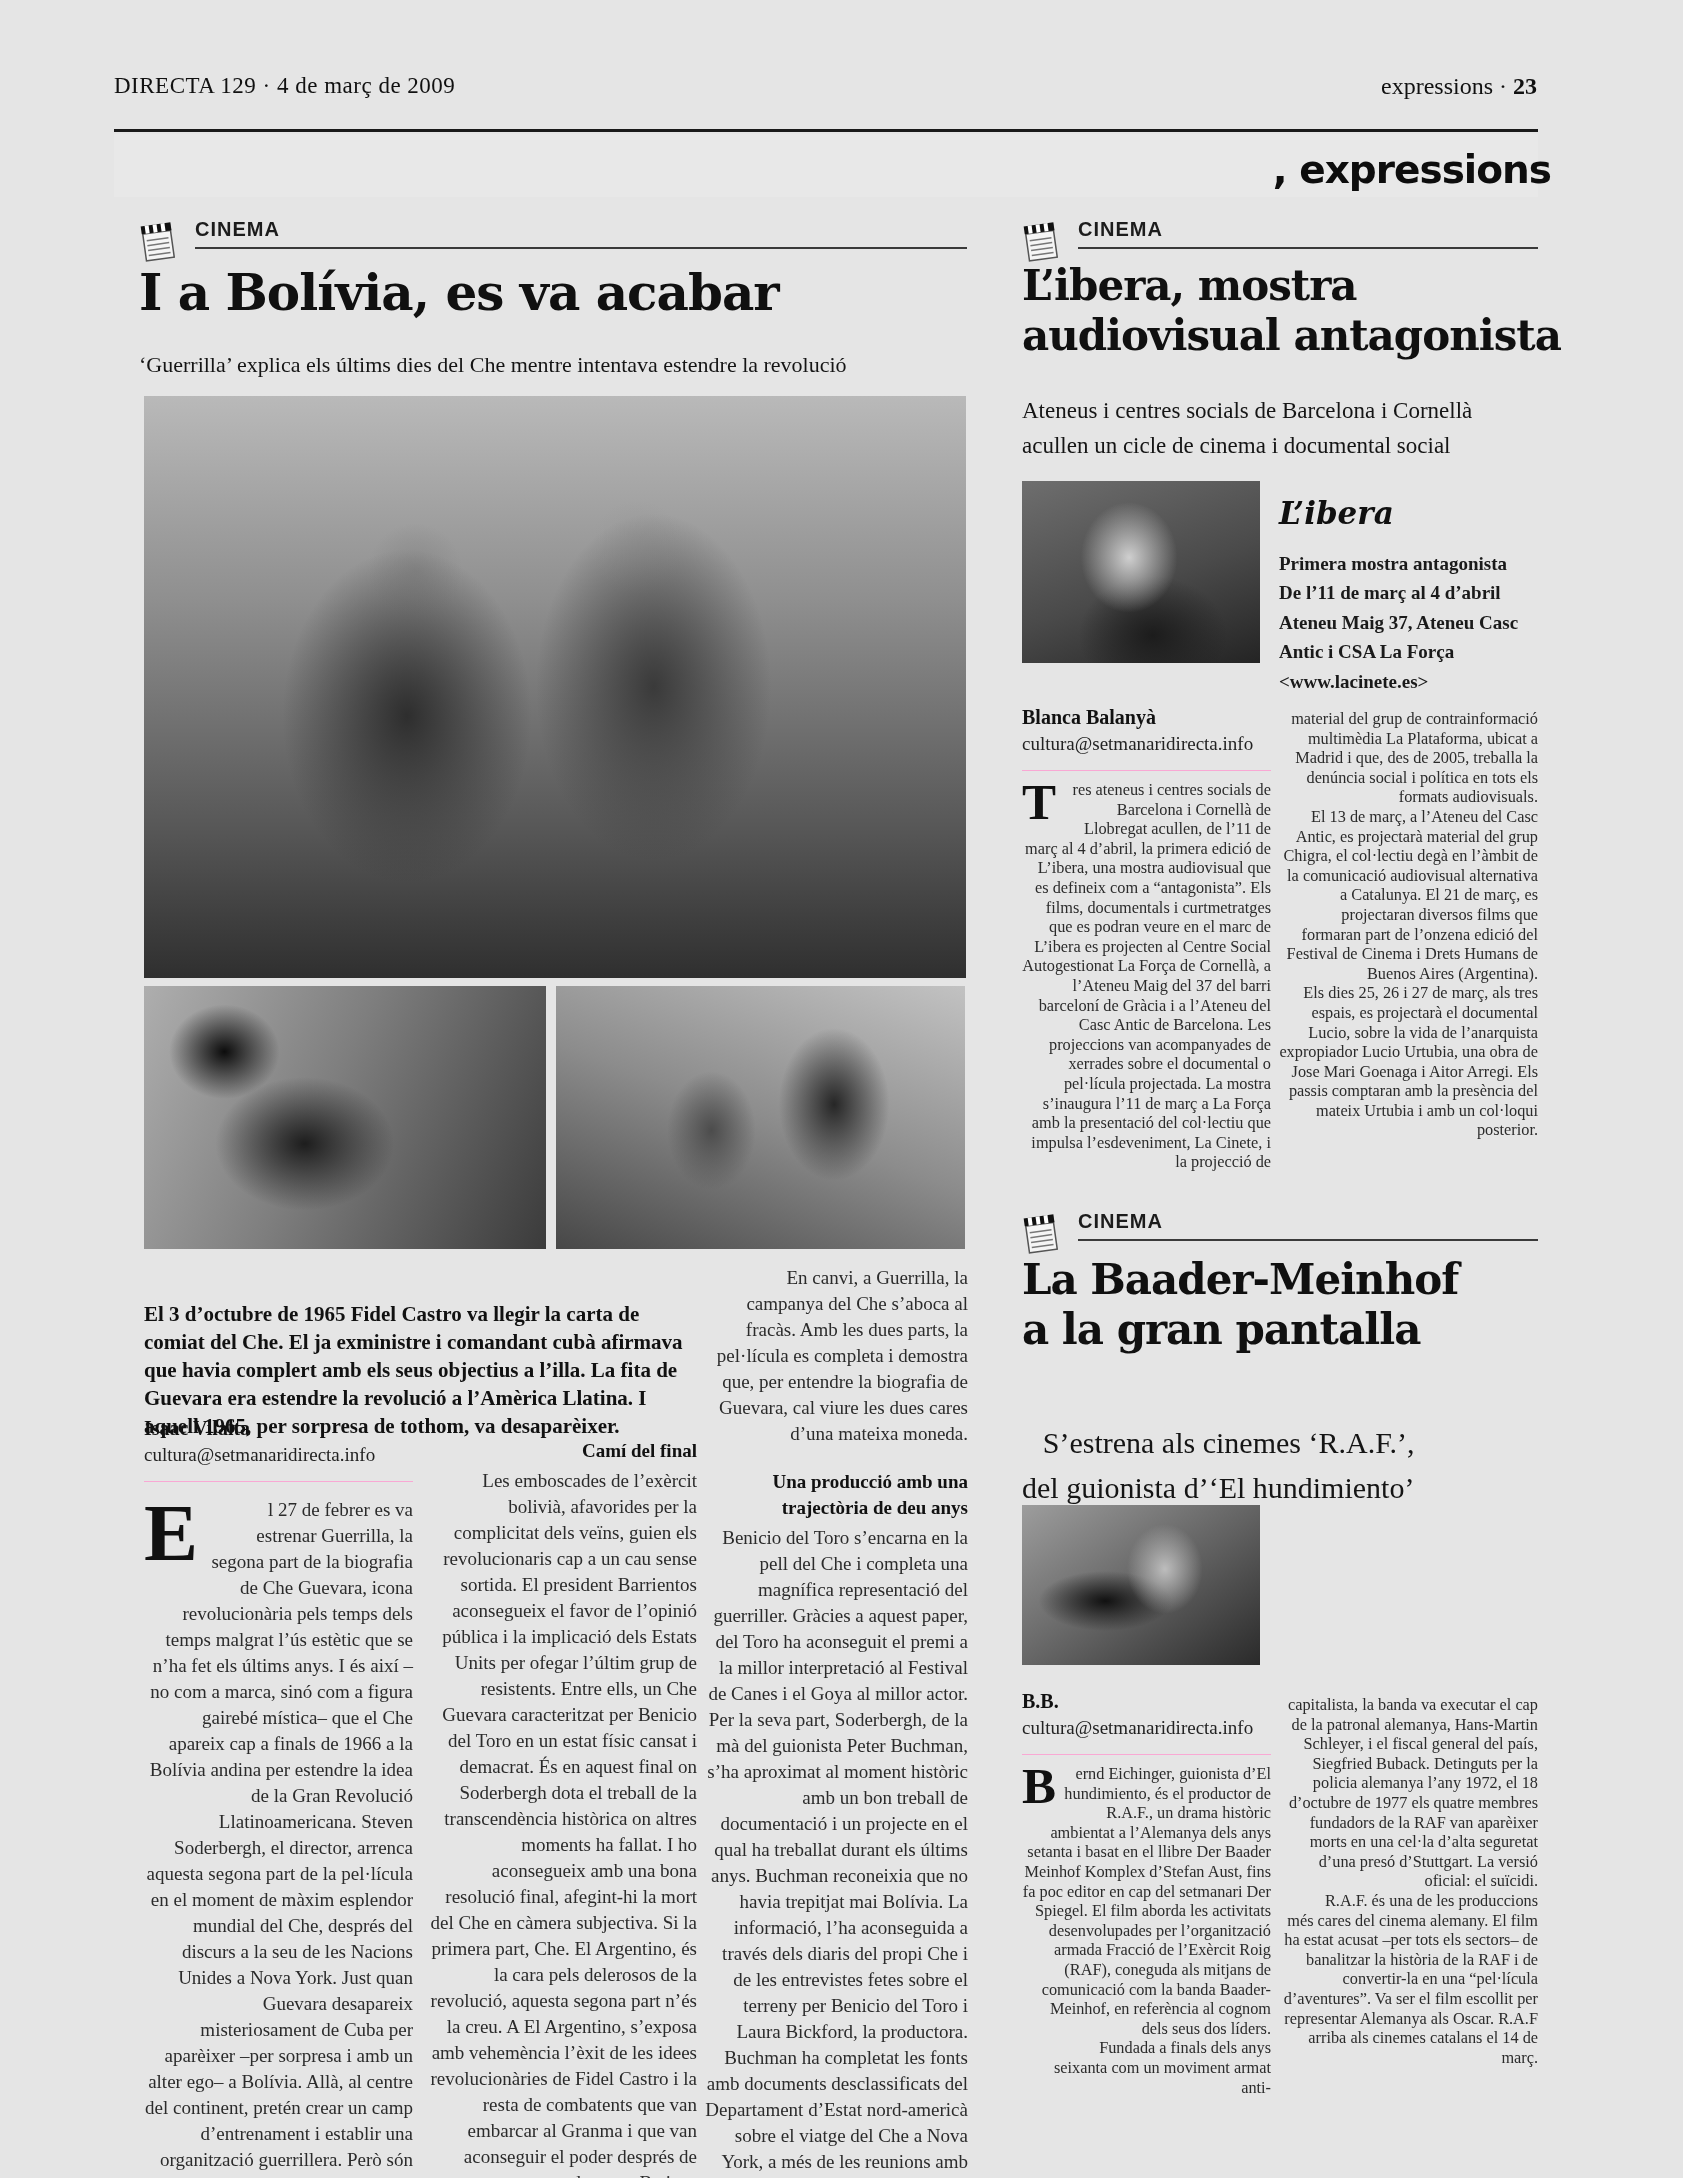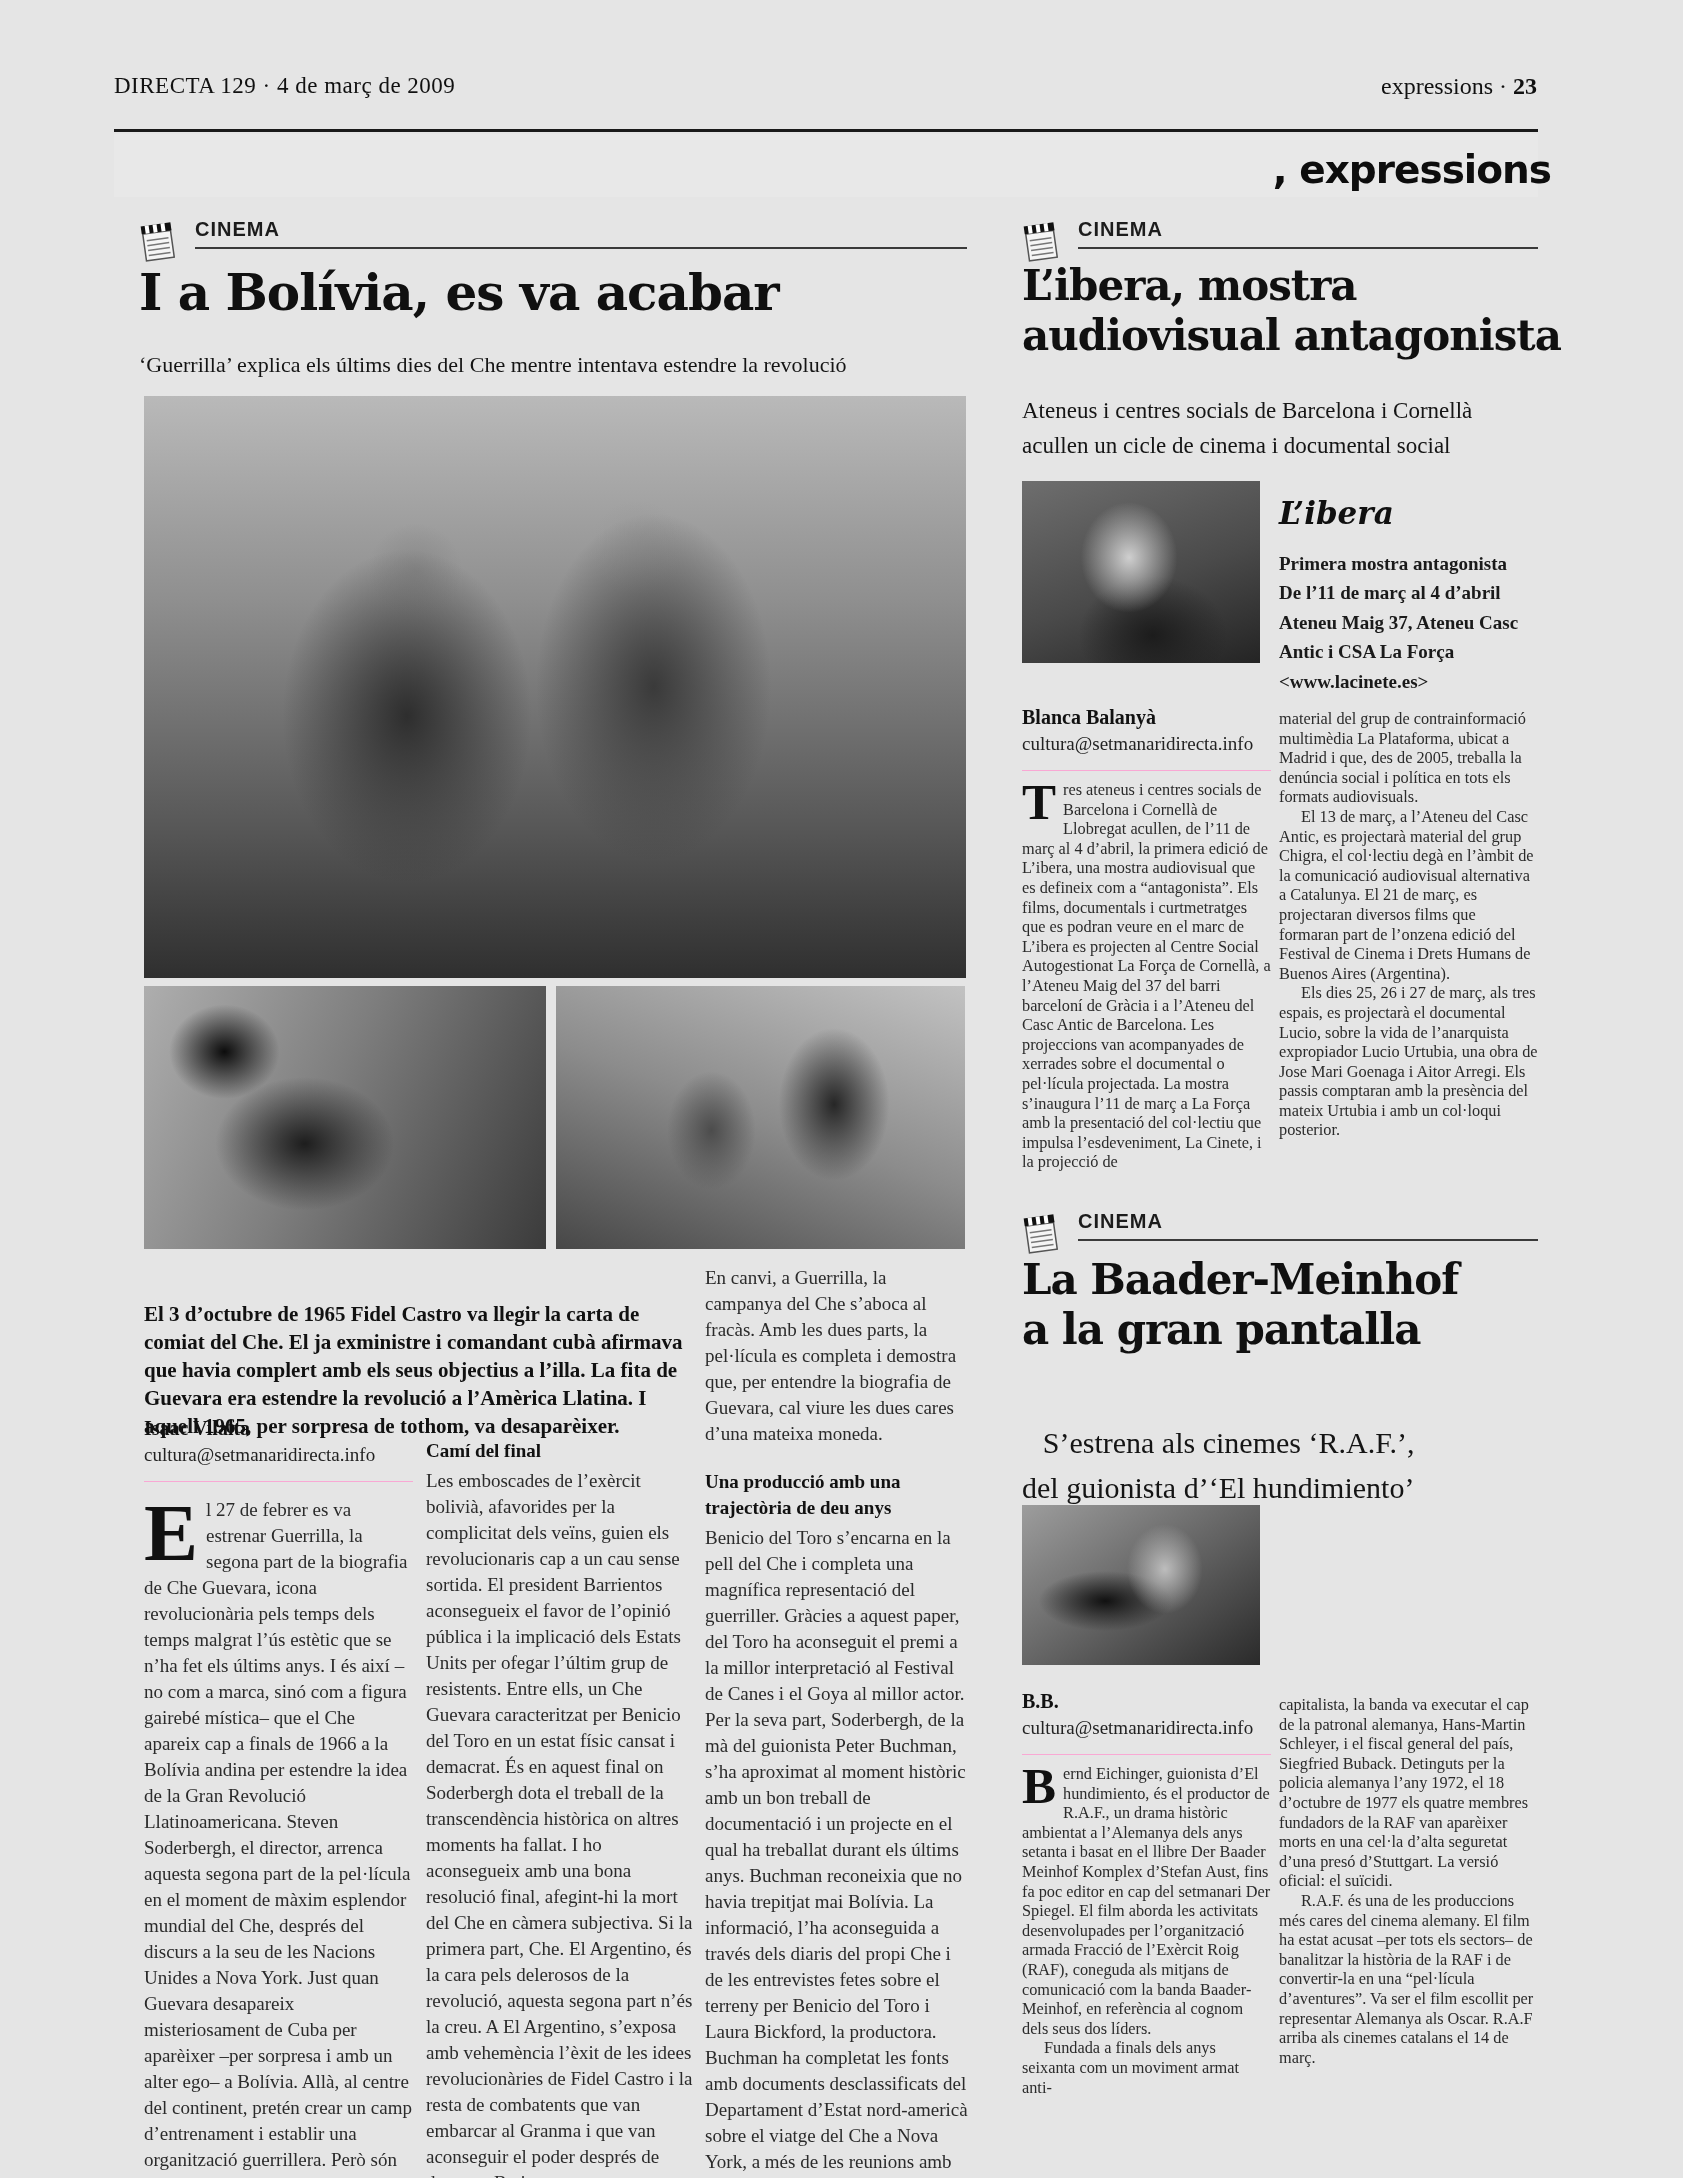--- a/index.html
+++ b/index.html
@@ -66,21 +66,21 @@
              color:#101010;margin:-14px 0 16px 0;}
   .ibox .il{font-weight:bold;font-size:19px;line-height:1.55;color:#1a1a1a;}
   
   .byl{position:absolute;border-bottom:1px solid #f9a8d4;padding-bottom:12px;}
   .byl .bn{font-weight:bold;font-size:20px;color:#111;line-height:1.4;}
   .byl .be{font-size:19px;color:#222;line-height:1.4;}
   
   .col{position:absolute;color:#2b2b2b;text-align:left;}
   .colL{font-size:19px;line-height:26px;}
   .colR{font-size:16.3px;line-height:19.6px;}
-  .col p{margin:0;}
+  .col p{margin:0;text-align:right;}
   .col .bsub{font-weight:bold;color:#111;margin:22px 0 4px 0;}
   .col .ind{text-indent:22px;}
   .dc3{float:left;font-family:"Liberation Serif",serif;font-weight:bold;
        font-size:81px;line-height:65px;padding:4px 8px 0 0;color:#111;}
   .dc2{float:left;font-family:"Liberation Serif",serif;font-weight:bold;
        font-size:51px;line-height:40px;padding:2px 7px 0 0;color:#111;}
   
   .capt{position:absolute;left:144px;top:1300px;width:556px;font-weight:bold;
         font-size:21px;line-height:28px;color:#111;}
 </style>

